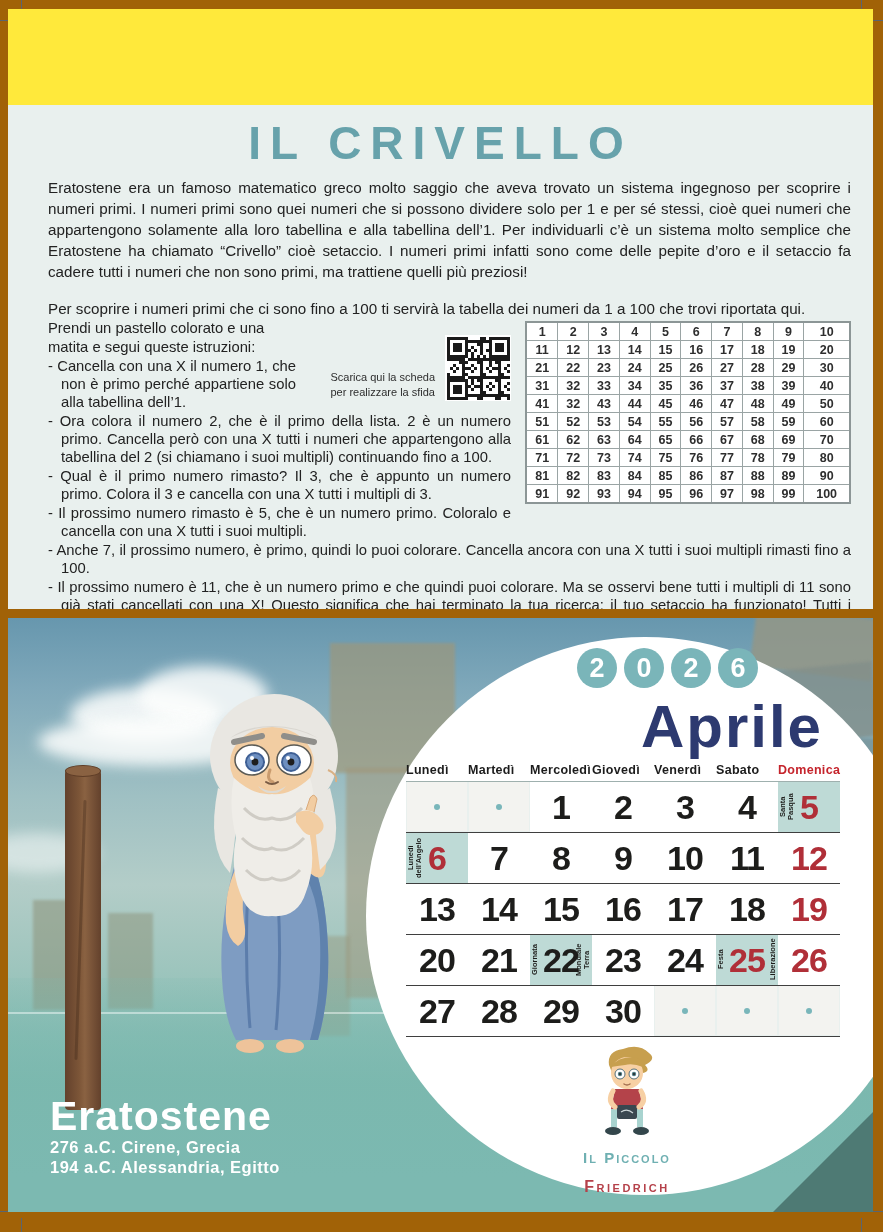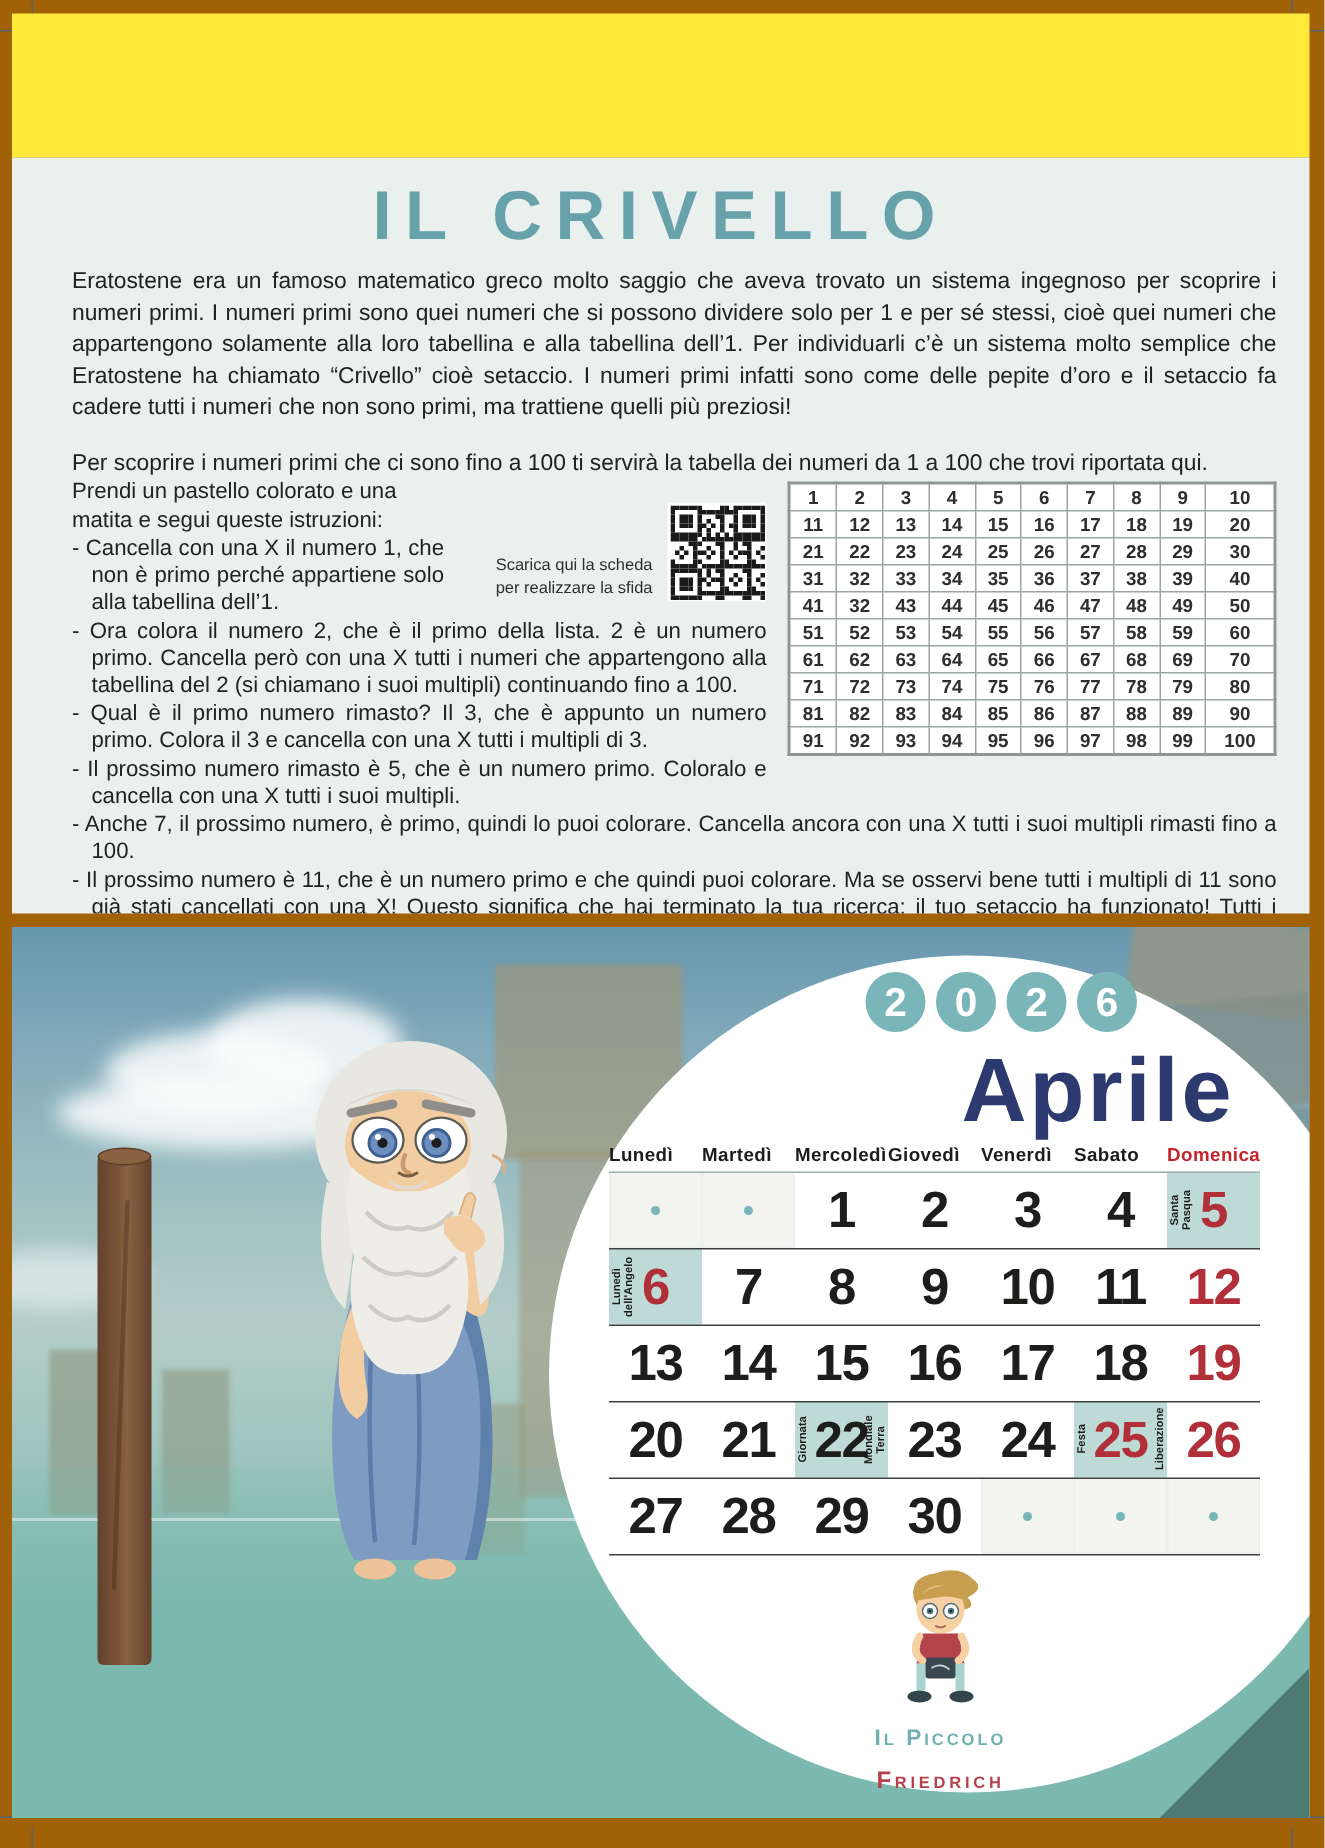--- a/index.html
+++ b/index.html
@@ -727,15 +727,20 @@
           <path d="M64 48 Q70 58 62 64" stroke="#f7d0a4" stroke-width="5" fill="none" stroke-linecap="round"></path>
           <ellipse cx="36" cy="88" rx="8" ry="4" fill="#33464b"></ellipse>
           <ellipse cx="64" cy="88" rx="8" ry="4" fill="#33464b"></ellipse>
         </svg>
         <p class="l1">Il Piccolo</p>
         <p class="l2">Friedrich</p>
       </div>
 
       <div class="tri"></div>
 
+      <div class="namebox">
+        <p class="figname">Eratostene</p>
+        <p class="figline">276 a.C. Cirene, Grecia</p>
+        <p class="figline">194 a.C. Alessandria, Egitto</p>
+      </div>
     </div>
   </div>
 </div>
 
 </body></html>

